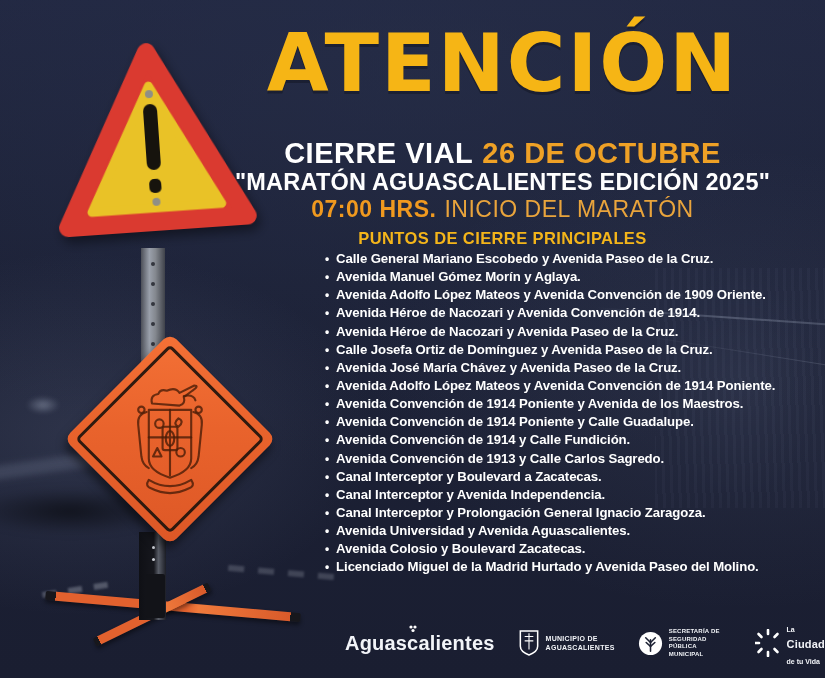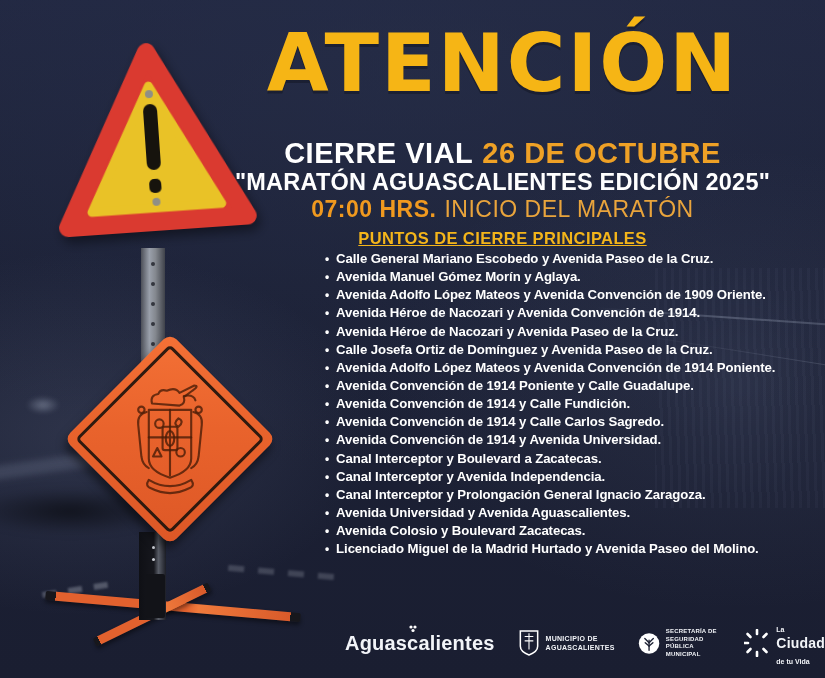--- a/index.html
+++ b/index.html
@@ -59,36 +59,36 @@
   .title{margin:0;position:absolute;left:0;top:24px;width:100%;
         font-family:"DejaVu Sans","Liberation Sans",sans-serif;font-weight:bold;
         font-size:80px;letter-spacing:2px;color:#f6b515;line-height:1;
         text-shadow:0 3px 0 rgba(0,0,0,.25);}
   .line-closure{position:absolute;left:0;top:137px;width:100%;font-weight:bold;font-size:29px;letter-spacing:.5px;}
   .line-closure .date{color:#efa126;margin-left:9px;}
   .line-event{position:absolute;left:0;top:169px;width:100%;font-weight:bold;font-size:23.5px;letter-spacing:.2px;}
   .line-time{position:absolute;left:0;top:196px;width:100%;font-size:23px;color:#e9a43c;letter-spacing:.5px;}
   .line-time .time{font-weight:bold;color:#f0991f;margin-right:8px;}
   .closures-heading{margin:0;position:absolute;left:0;top:229px;width:100%;
-        font-size:16.5px;font-weight:bold;color:#f4b51a;letter-spacing:.4px;text-decoration:underline;}
+        font-size:16.5px;font-weight:bold;color:#f4b51a;letter-spacing:.4px;}
   .closure-list{position:absolute;left:325px;top:247px;margin:0;padding:0;list-style:none;z-index:10;
         color:#fff;font-size:13.2px;font-weight:bold;letter-spacing:-.1px;}
   .closure-list li{height:18.15px;line-height:24px;white-space:nowrap;text-align:left;}
   .closure-list .dot{margin-right:7px;font-size:12px;}
   
   .footer{position:absolute;left:345px;top:620px;height:46px;z-index:10;display:flex;align-items:center;gap:23px;color:#f2f4f8;}
   .logo{display:flex;align-items:center;gap:6px;}
   .wordmark{position:relative;font-size:20px;font-weight:bold;letter-spacing:.2px;}
   .logo-lines{display:flex;flex-direction:column;justify-content:center;text-align:left;}
   .logo-lines span{display:block;}
   .t7{font-size:7px;font-weight:bold;letter-spacing:.3px;line-height:9px;}
   .t6{font-size:6px;font-weight:bold;letter-spacing:.2px;line-height:7.5px;}
   .ciudad-lines{text-align:left;line-height:1;}
   .ciudad-lines .la{font-size:7px;font-weight:bold;}
-  .ciudad-lines .ciudad{font-size:14px;font-weight:bold;letter-spacing:.2px;}
+  .ciudad-lines .ciudad{font-size:11px;font-weight:bold;letter-spacing:.2px;}
   .ciudad-lines .vida{font-size:7px;font-weight:bold;}
 </style>
 </head>
 <body>
 
 <div class="poster">
 
   <div class="bg-el curb"></div>
   <div class="bg-el car-shadow"></div>
   <div class="bg-el glow-dot"></div>
@@ -174,41 +174,44 @@
       </li>
 
       <li>
         <span class="dot">•</span><span>Avenida Héroe de Nacozari y Avenida Paseo de la Cruz.</span>
       </li>
 
       <li>
         <span class="dot">•</span><span>Calle Josefa Ortiz de Domínguez y Avenida Paseo de la Cruz.</span>
       </li>
 
+      <li>
+        <span class="dot">•</span><span>Avenida José María Chávez y Avenida Paseo de la Cruz.</span>
+      </li>
 
       <li>
         <span class="dot">•</span><span>Avenida Adolfo López Mateos y Avenida Convención de 1914 Poniente.</span>
       </li>
 
+      <li>
+        <span class="dot">•</span><span>Avenida Convención de 1914 Poniente y Avenida de los Maestros.</span>
+      </li>
 
       <li>
         <span class="dot">•</span><span>Avenida Convención de 1914 Poniente y Calle Guadalupe.</span>
       </li>
 
       <li>
         <span class="dot">•</span><span>Avenida Convención de 1914 y Calle Fundición.</span>
       </li>
 
       <li>
-        <span class="dot">•</span><span>Avenida Convención de 1914 y Calle Carlos Sagredo.</span>
-      </li>
-
-      <li>
-        <span class="dot">•</span><span>Avenida Convención de 1914 y Avenida Universidad.</span>
-      </li>
+        <span class="dot">•</span><span>Avenida Convención de 1913 y Calle Carlos Sagredo.</span>
+      </li>
+
 
       <li>
         <span class="dot">•</span><span>Canal Interceptor y Boulevard a Zacatecas.</span>
       </li>
 
       <li>
         <span class="dot">•</span><span>Canal Interceptor y Avenida Independencia.</span>
       </li>
 
       <li>

